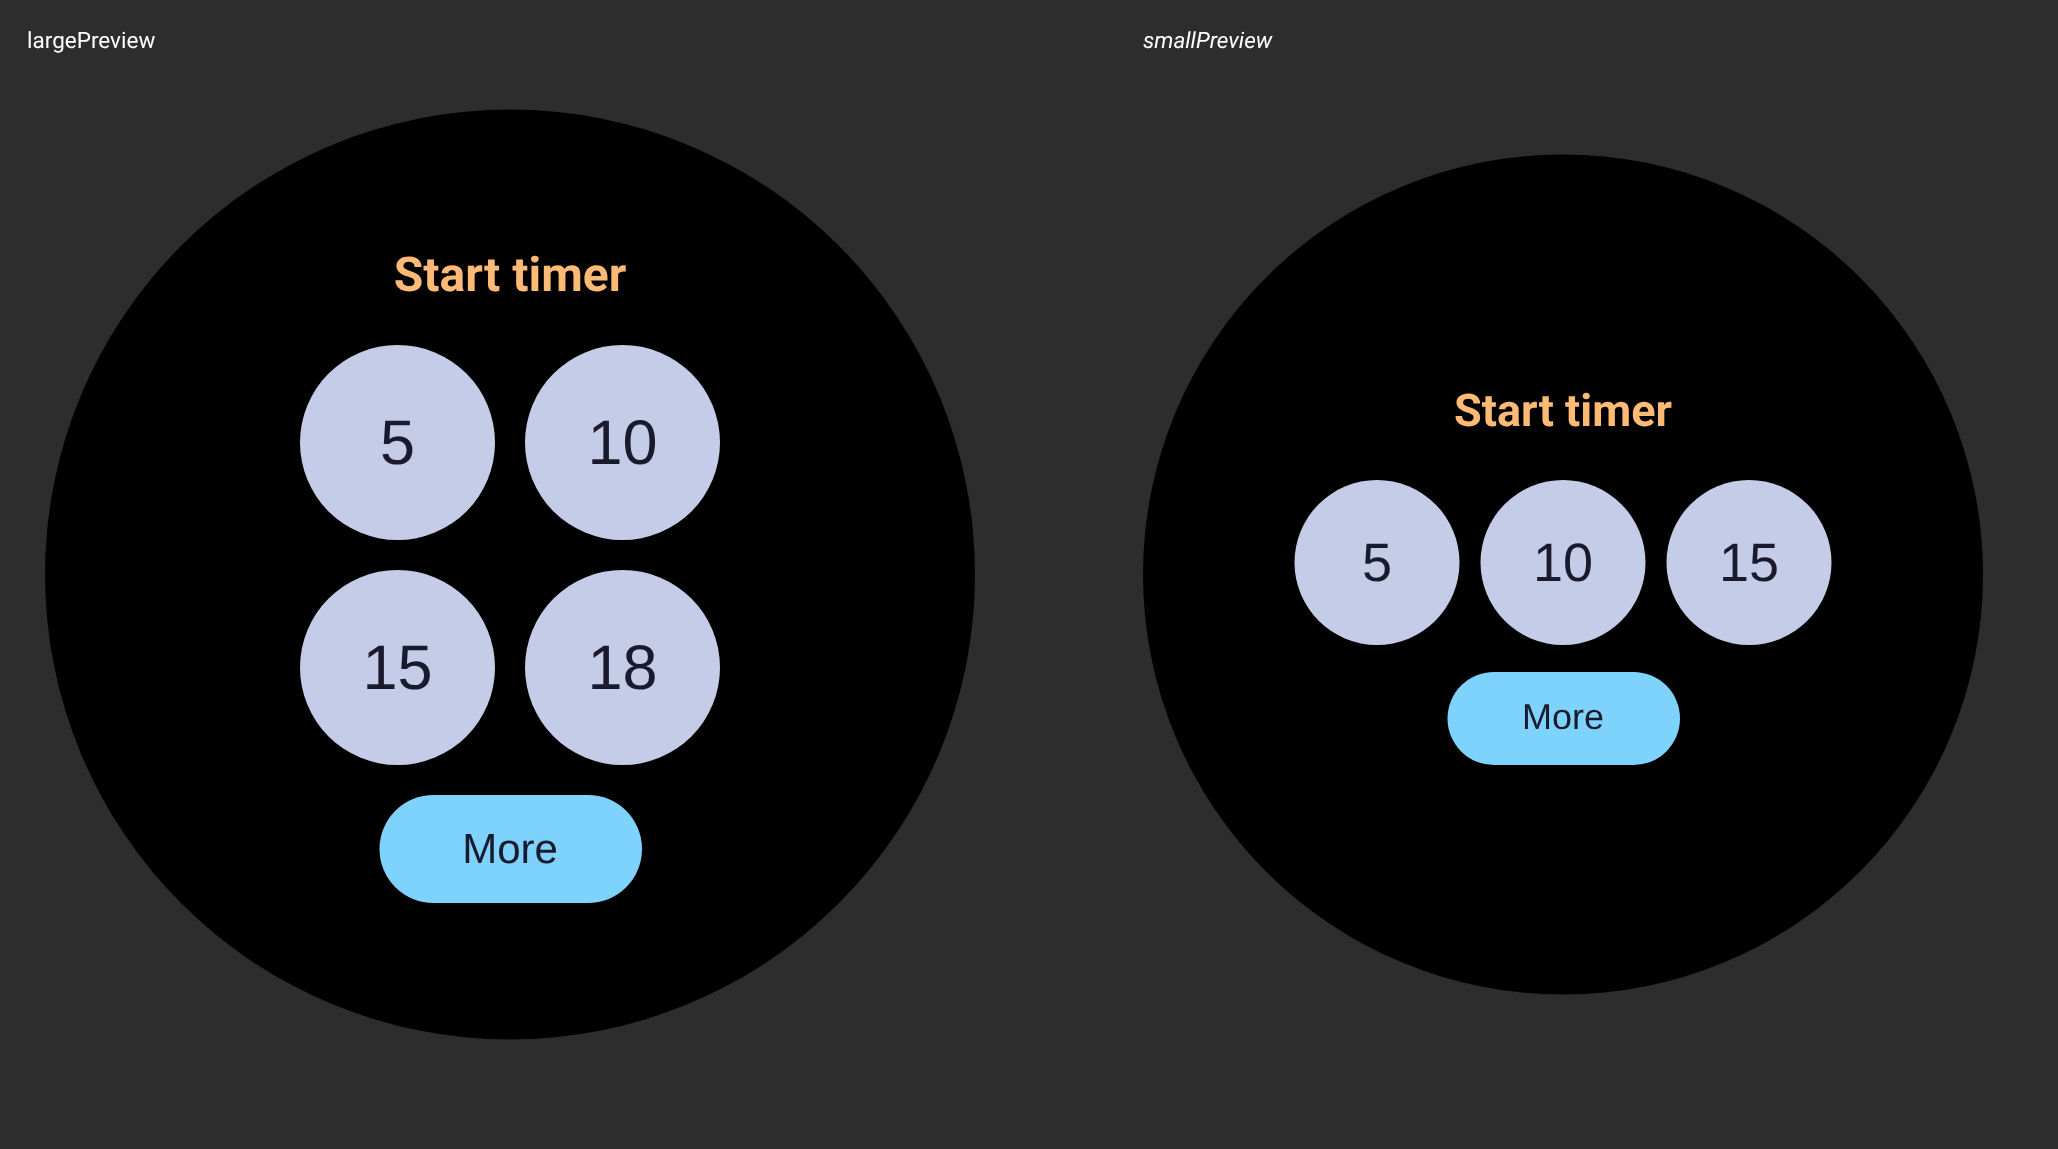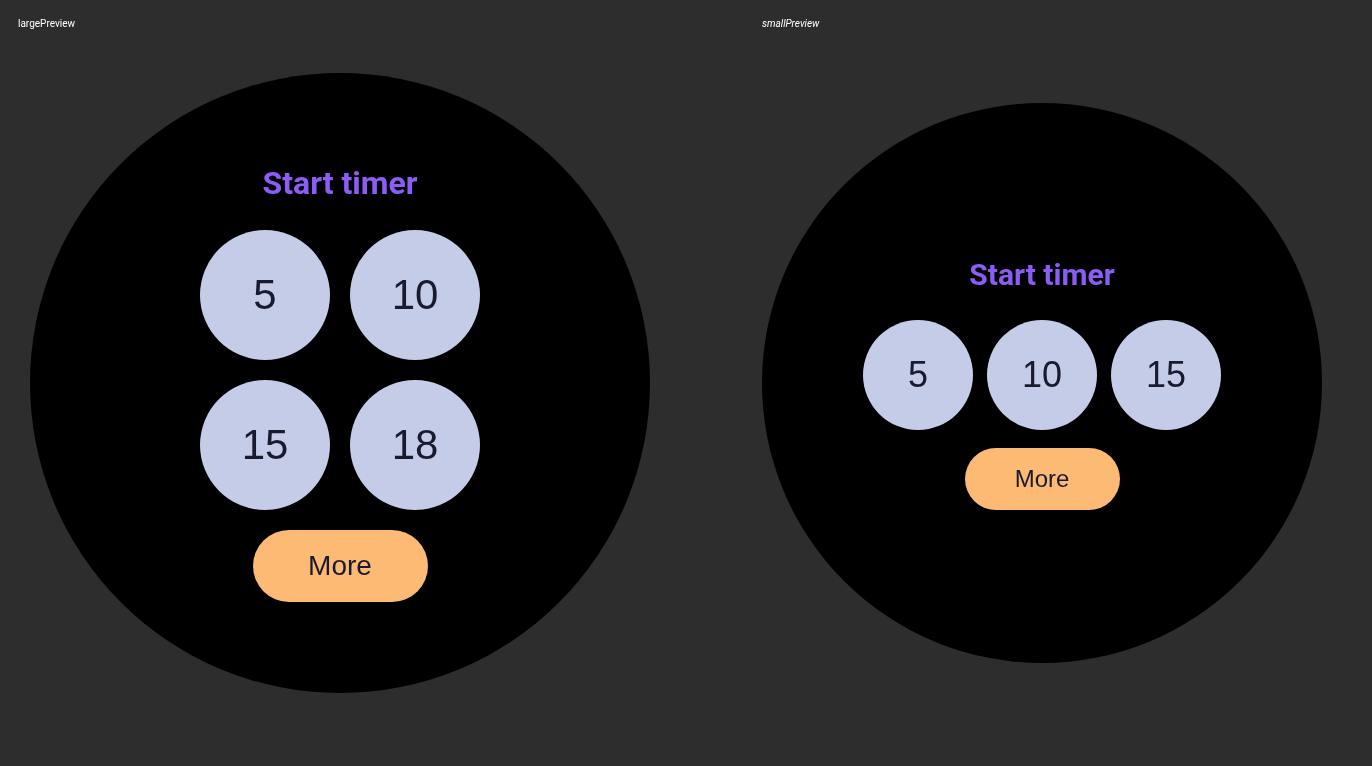--- a/index.html
+++ b/index.html
@@ -10,21 +10,21 @@
       background-color: #2d2d2d;
       font-family: 'Roboto', Arial, sans-serif;
       position: relative;
       overflow: hidden;
     }
 
     .preview-label {
       position: absolute;
       top: 18px;
       color: #ffffff;
-      font-size: 10px;
+      font-size: 15px;
       font-weight: 400;
     }
 
     #large-label { left: 18px; }
     #small-label { left: 762px; font-style: italic; }
 
     .watch-container {
       position: absolute;
       top: 50%;
       transform: translateY(-50%);
@@ -42,21 +42,21 @@
       height: 620px;
     }
 
     #small-watch {
       left: 762px;
       width: 560px;
       height: 560px;
     }
 
     .watch-title {
-      color: #8b5cf6;
+      color: #fdba74;
       font-size: 32px;
       font-weight: 700;
       margin-bottom: 28px;
       text-align: center;
     }
 
     .small-watch-title {
       font-size: 30px;
     }
 
@@ -79,21 +79,21 @@
       font-size: 42px;
     }
 
     .timer-btn-circle.small {
       width: 110px;
       height: 110px;
       font-size: 36px;
     }
 
     .more-btn {
-      background-color: #fdba74;
+      background-color: #7dd3fc;
       border-radius: 50px;
       display: flex;
       align-items: center;
       justify-content: center;
       cursor: pointer;
       border: none;
       color: #1a1a2e;
       font-weight: 500;
       text-align: right;
     }

